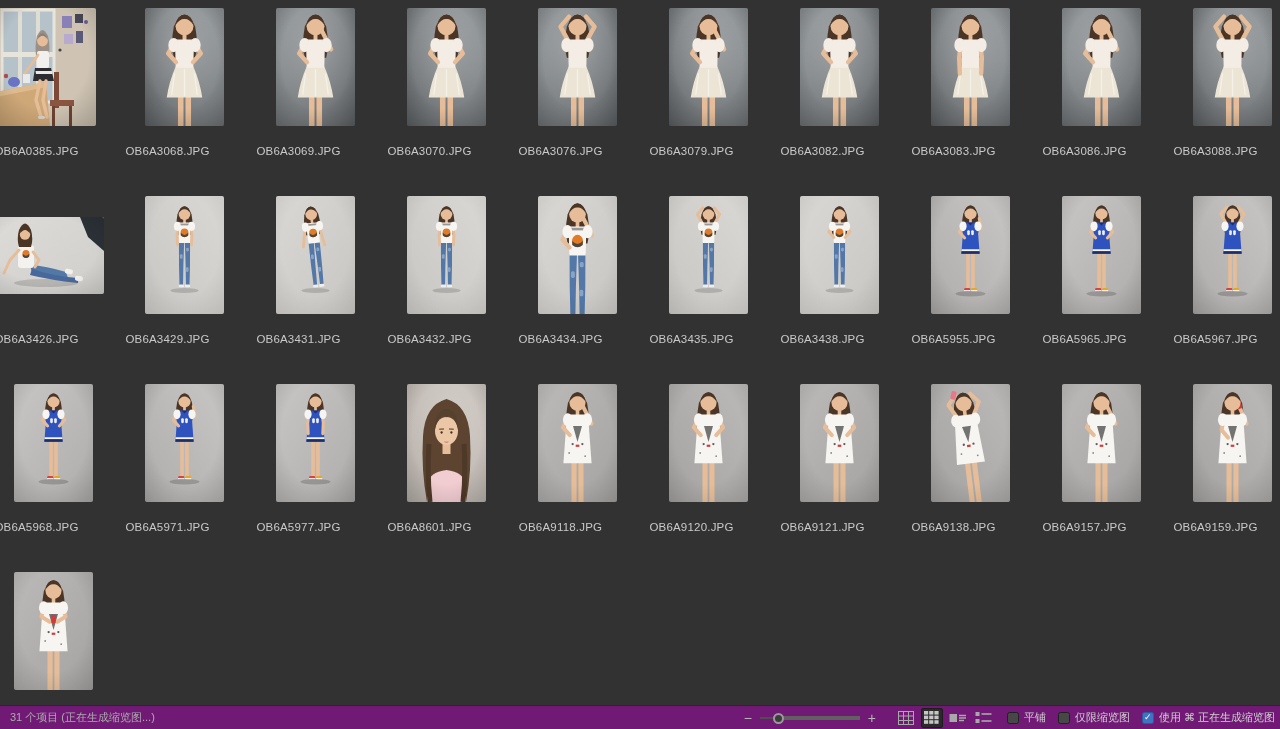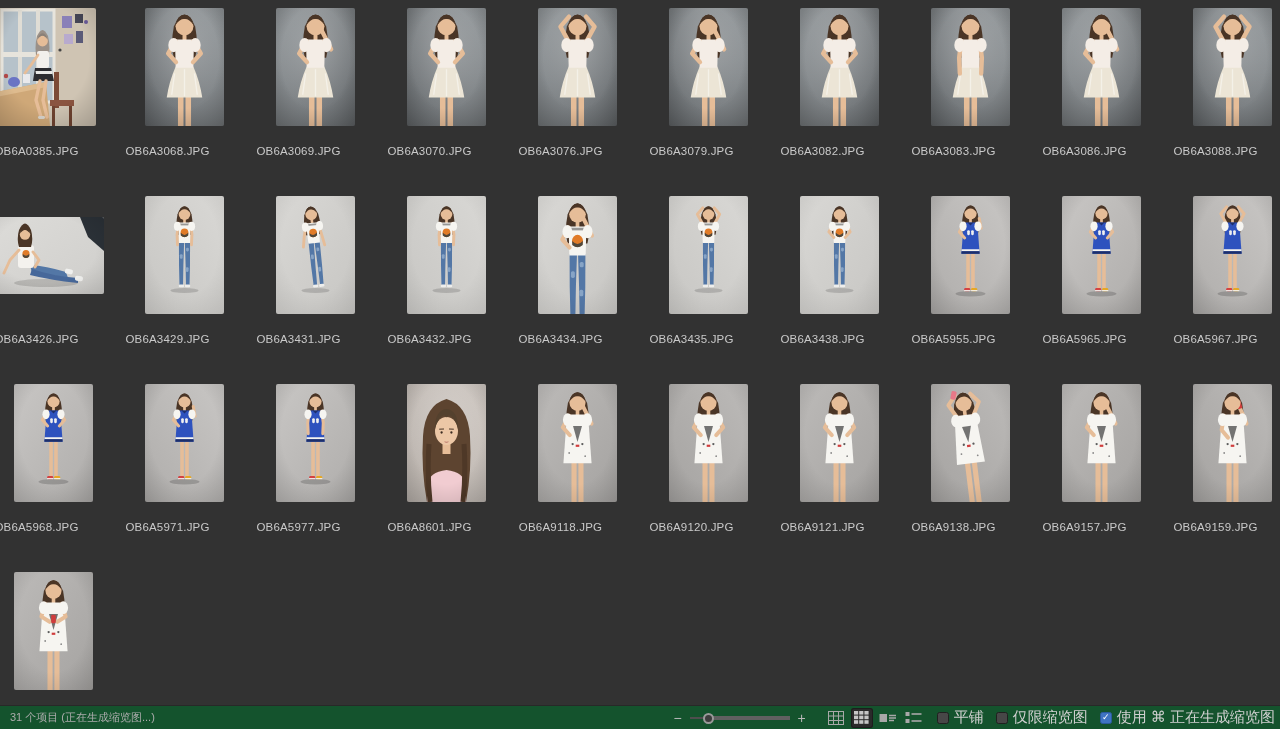--- a/index.html
+++ b/index.html
@@ -6,41 +6,41 @@
   .screen{position:relative;width:1280px;height:729px;background:#323232;overflow:hidden;
           font-family:"Liberation Sans",sans-serif;-webkit-font-smoothing:antialiased;}
   .grid{position:absolute;top:0;left:-12px;width:1322px;}
   .trow{display:flex;height:188px;padding-top:8px;box-sizing:border-box;}
   .cell{flex:0 0 131px;width:131px;display:flex;flex-direction:column;align-items:center;}
   .thumb{height:118px;display:flex;align-items:center;justify-content:center;}
   .thumb svg{display:block;border-radius:2px;}
   .fname{margin-top:19px;font-size:11.5px;color:#c9c9c9;letter-spacing:.2px;white-space:nowrap;
          position:relative;left:-17px;}
   
-  .statusbar{position:absolute;left:0;right:0;bottom:0;height:23px;background:#14532d;
+  .statusbar{position:absolute;left:0;right:0;bottom:0;height:23px;background:#701a75;
              border-top:1px solid #282828;display:flex;align-items:center;
              justify-content:space-between;z-index:10;}
   .sb-left{font-size:11px;color:#acacac;padding-left:10px;white-space:nowrap;}
   .sb-right{display:flex;align-items:center;padding-right:5px;}
   .zbtn{color:#b8b8b8;font-size:14px;line-height:14px;width:14px;text-align:center;cursor:pointer;user-select:none;}
   .slider{position:relative;width:100px;height:14px;margin:0 5px;cursor:pointer;}
   .slider .base{position:absolute;left:0;right:0;top:6px;height:2px;background:#4e4e4e;}
   .slider .fill{position:absolute;right:0;top:5px;height:4px;background:#606060;}
   .slider .handle{position:absolute;top:2px;width:7px;height:7px;border:2px solid #9a9a9a;
                   border-radius:50%;background:#3c3c3c;}
   .vbtn{width:22px;height:20px;display:flex;align-items:center;justify-content:center;
         margin-left:4px;border-radius:3px;cursor:pointer;}
   .vbtn.first{margin-left:16px;}
   .vbtn.active{background:#2a2a2a;box-shadow:inset 0 0 0 1px #1d1d1d;}
   .chk{display:flex;align-items:center;margin-left:12px;cursor:pointer;}
   .box{width:12px;height:12px;box-sizing:border-box;border-radius:2.5px;background:#474747;
        border:1px solid #202020;margin-right:5px;display:flex;align-items:center;
        justify-content:center;font-size:9px;line-height:9px;color:#fff;}
   .box.checked{background:#3f74c2;border-color:#2b5a9e;}
-  .chklabel{font-size:15px;color:#d0d0d0;white-space:nowrap;}
+  .chklabel{font-size:11px;color:#d0d0d0;white-space:nowrap;}
 </style>
 </head>
 <body>
 
 <div class="screen">
   <div class="grid" id="grid">
       <div class="trow">
         <div class="cell">
           <div class="thumb" style="position: relative; left: -8px;">
             <svg width="100" height="118" viewBox="0 0 100 118">

